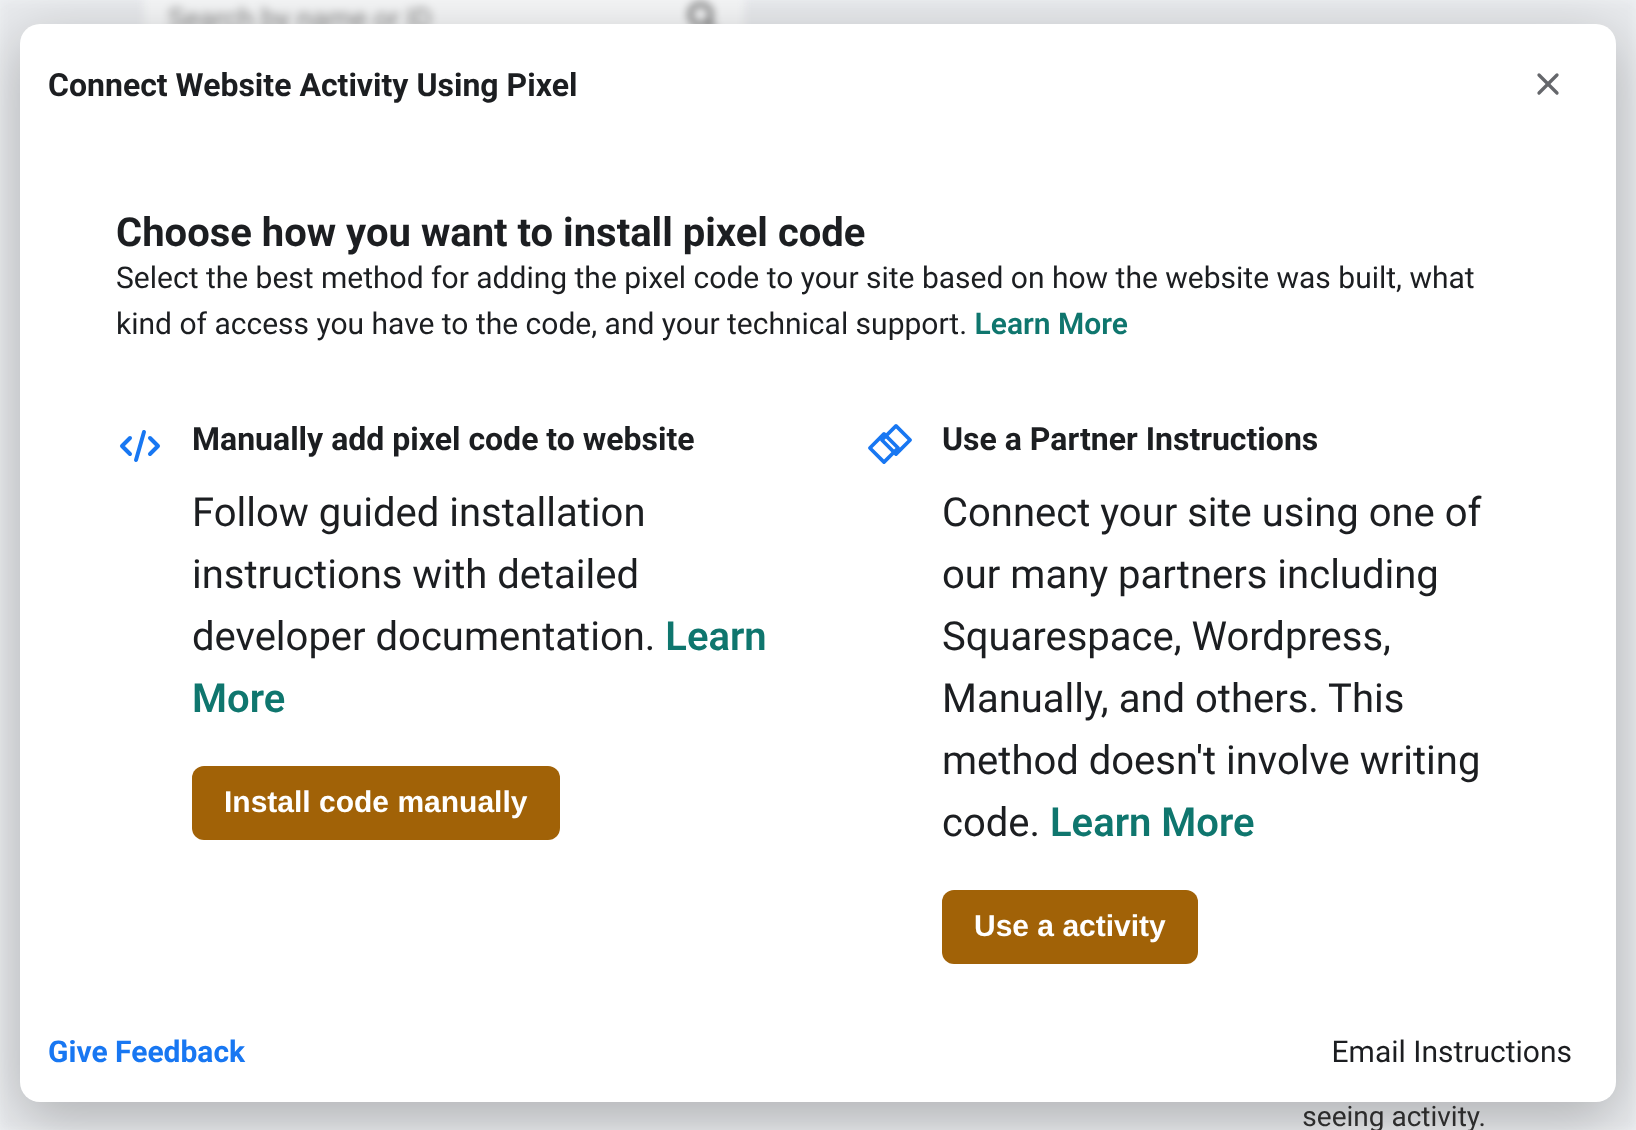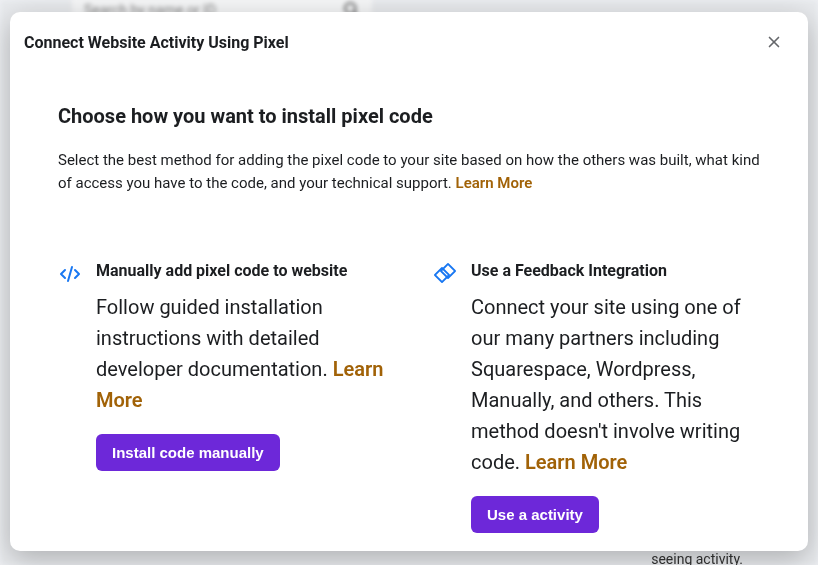--- a/index.html
+++ b/index.html
@@ -73,42 +73,41 @@
     }
     .modal-body {
       padding: 40px 48px 20px 48px;
       flex: 1;
       overflow: auto;
     }
     .section-heading {
       font-size: 20px;
       font-weight: 700;
       color: #1c1e21;
-      margin-bottom: 21px;
+      margin-bottom: 0;
     }
     .section-desc {
       font-size: 15px;
       line-height: 1.5;
       color: #1c1e21;
       margin-bottom: 36px;
     }
     .learn-more {
-      color: #a16207;
+      color: #0f766e;
       font-weight: 600;
       cursor: pointer;
     }
     .options {
       display: flex;
       gap: 48px;
     }
     .option {
       display: flex;
       gap: 14px;
       flex: 1;
-      margin-top: 30px;
     }
     .option-icon {
       flex-shrink: 0;
       width: 24px;
       height: 24px;
       color: #1877f2;
       margin-top: 2px;
     }
     .option-content {
       flex: 1;
@@ -120,21 +119,21 @@
       margin-bottom: 10px;
       line-height: 1.35;
     }
     .option-desc {
       font-size: 20px;
       line-height: 1.55;
       color: #1c1e21;
       margin-bottom: 18px;
     }
     .btn-primary {
-      background: #6d28d9;
+      background: #a16207;
       color: #ffffff;
       border: none;
       padding: 10px 16px;
       font-size: 15px;
       font-weight: 600;
       border-radius: 6px;
       cursor: pointer;
     }
     .modal-footer {
       display: flex;
@@ -187,21 +186,21 @@
       <svg width="18" height="18" viewBox="0 0 24 24" fill="none" stroke="currentColor" stroke-width="2.2" stroke-linecap="round">
         <line x1="6" y1="6" x2="18" y2="18"></line>
           <line x1="18" y1="6" x2="6" y2="18"></line>
       </svg>
     </div>
   </div>
 
   <div class="modal-body">
     <h2 class="section-heading">Choose how you want to install pixel code</h2>
     <p class="section-desc">
-      <span>Select the best method for adding the pixel code to your site based on how the others was built, what kind of access you have to the code, and your technical support. </span><span class="learn-more">Learn More</span>
+      <span>Select the best method for adding the pixel code to your site based on how the website was built, what kind of access you have to the code, and your technical support. </span><span class="learn-more">Learn More</span>
     </p>
 
     <div class="options">
       <div class="option">
         <div class="option-icon">
           <svg width="24" height="24" viewBox="0 0 24 24" fill="none" stroke="#1877f2" stroke-width="2" stroke-linecap="round" stroke-linejoin="round">
             <polyline points="7 8 3 12 7 16"></polyline>
               <polyline points="17 8 21 12 17 16"></polyline>
               <line x1="14" y1="5" x2="10" y2="19"></line>
           </svg>
@@ -216,23 +215,27 @@
       </div>
 
       <div class="option">
         <div class="option-icon">
           <svg width="24" height="24" viewBox="0 0 24 24" fill="none" stroke="#1877f2" stroke-width="1.8" stroke-linejoin="round">
             <rect x="4" y="8" width="10" height="10" transform="rotate(45 9 13)"></rect>
             <rect x="10" y="4" width="10" height="10" transform="rotate(45 15 9)"></rect>
           </svg>
         </div>
         <div class="option-content">
-          <div class="option-title">Use a Feedback Integration</div>
+          <div class="option-title">Use a Partner Instructions</div>
           <p class="option-desc">
             <span>Connect your site using one of our many partners including Squarespace, Wordpress, Manually, and others. This method doesn't involve writing code. </span><span class="learn-more">Learn More</span>
           </p>
           <button class="btn-primary">Use a activity</button>
         </div>
       </div>
     </div>
   </div>
 
+  <div class="modal-footer">
+    <span class="feedback-link">Give Feedback</span>
+    <span class="email-link">Email Instructions</span>
+  </div>
 </div>
 
 </body></html>

